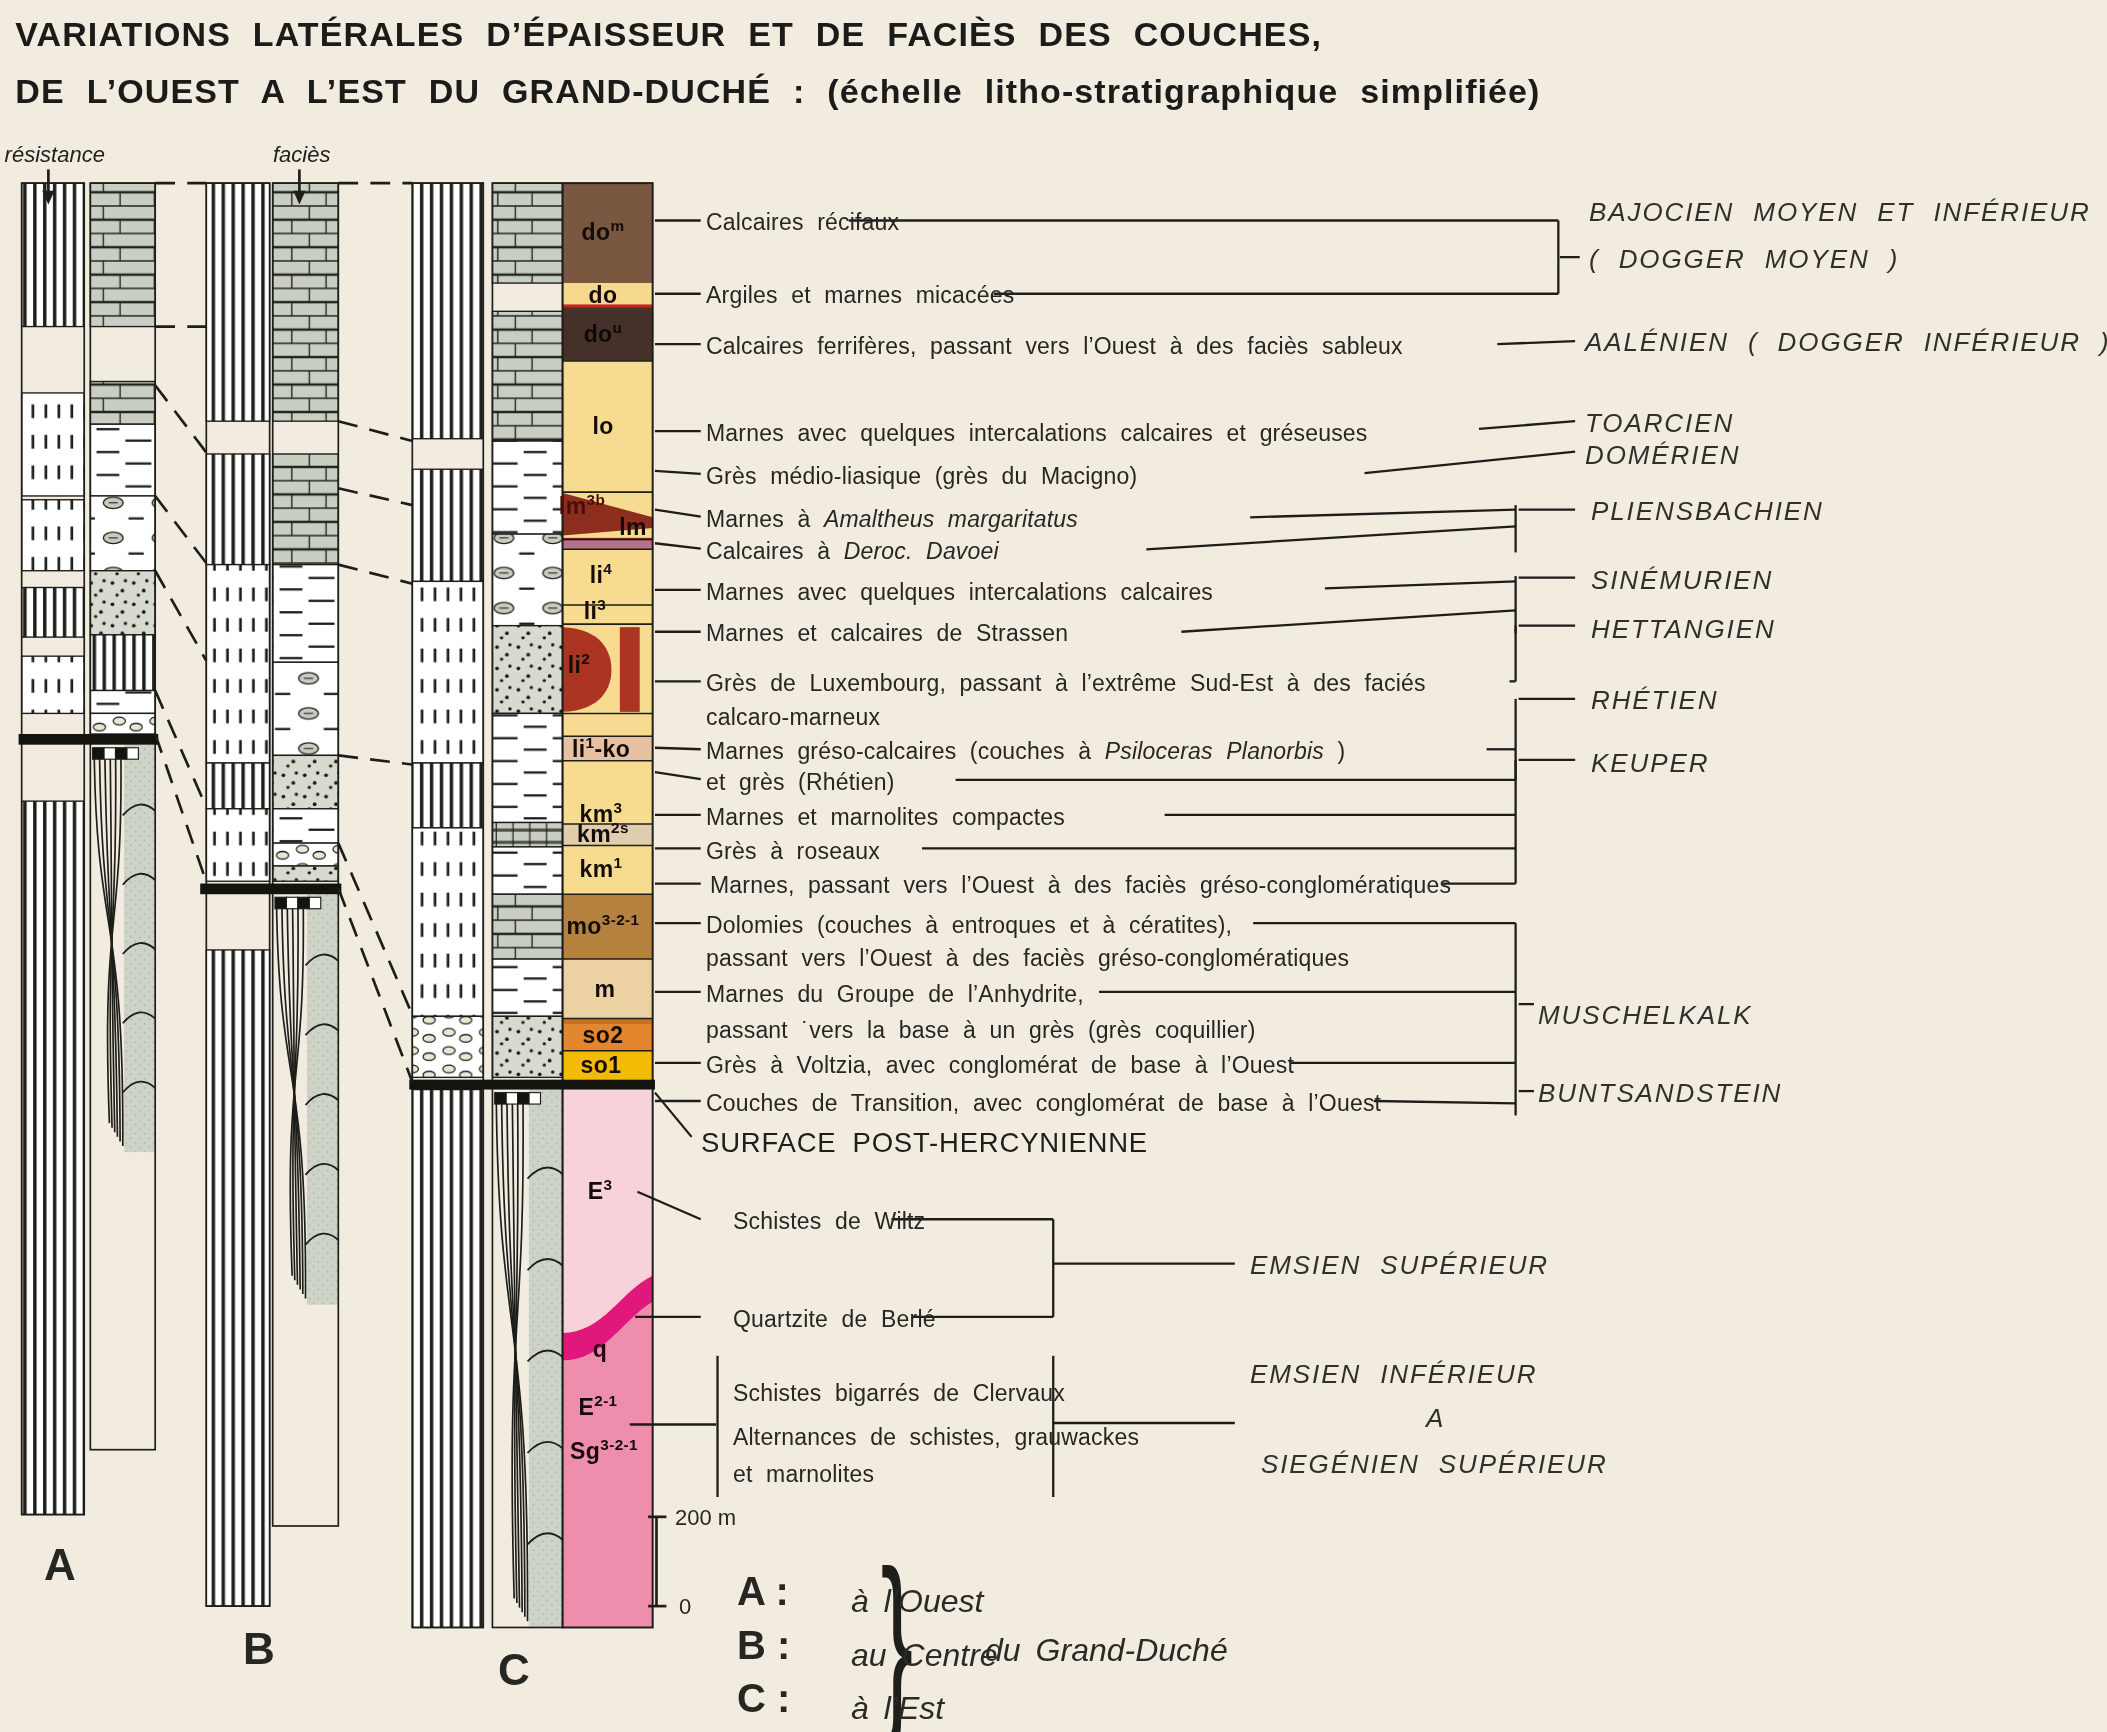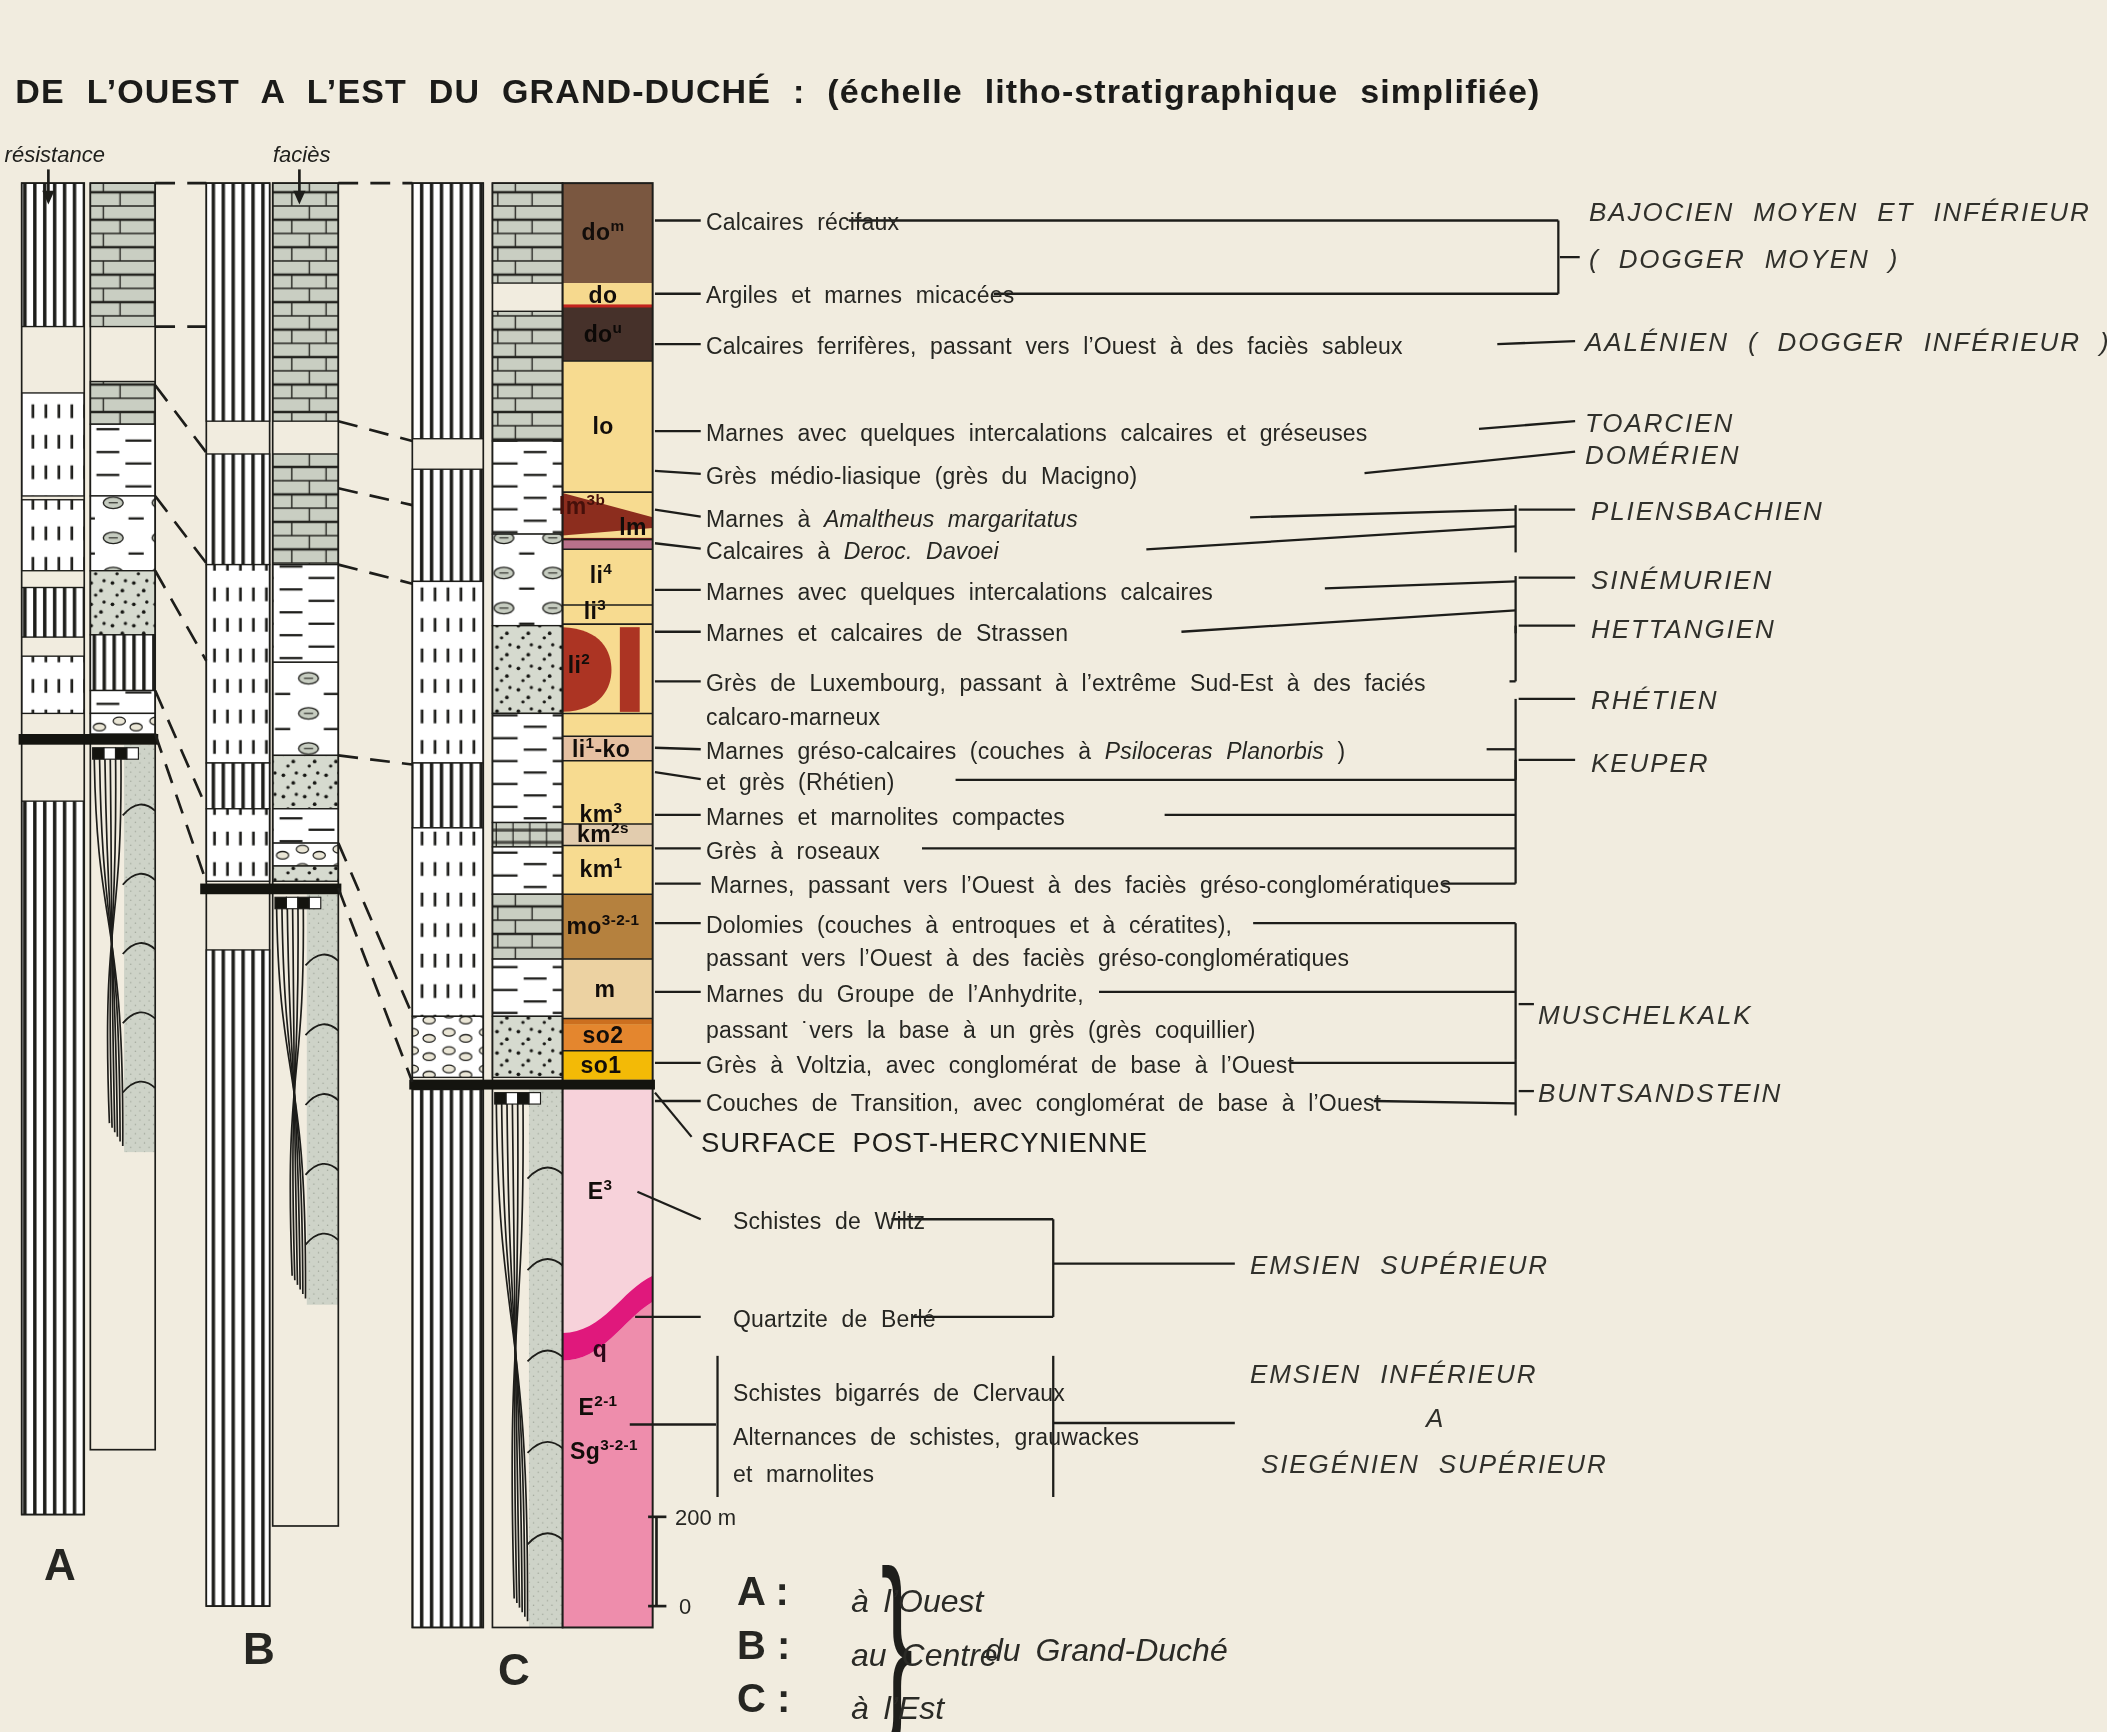--- a/index.html
+++ b/index.html
@@ -17,20 +17,21 @@
   .letter{font-size:44px;font-weight:bold;color:#262622;}
   .legLetter{font-size:40px;font-weight:bold;color:#262622;}
   .legDesc{font-size:32px;font-style:italic;color:#2a2a26;word-spacing:6.1px;margin-left:48px;}
   .scaleTxt{font-size:22px;color:#262622;}
   .brace{font-size:114px;color:#1e1e1b;transform:scale(0.85,1.75);transform-origin:center;}
 </style>
 </head>
 <body>
 
 <div id="canvas">
+  <div class="abs title" style="left:15.3px;top:15.3px">VARIATIONS LATÉRALES D’ÉPAISSEUR ET DE FACIÈS  DES COUCHES,</div>
   <div class="abs title" style="left:15.3px;top:72px">DE L’OUEST A L’EST DU GRAND-DUCHÉ : (échelle litho-stratigraphique simplifiée)</div>
 
   <div class="abs colhdr" style="left:4.6px;top:142px">résistance</div>
   <div class="abs colhdr" style="left:273px;top:142px">faciès</div>
 
   <svg id="overlay" style="position:absolute;left:0;top:0" width="2108" height="1732" viewBox="0 0 2762 2270">
     <defs>
       <pattern id="p-vstripe" width="13" height="10" patternUnits="userSpaceOnUse">
         <rect width="13" height="10" fill="#ffffff"></rect>
           <rect x="4" width="4.5" height="10" fill="#1d1d1a"></rect>

